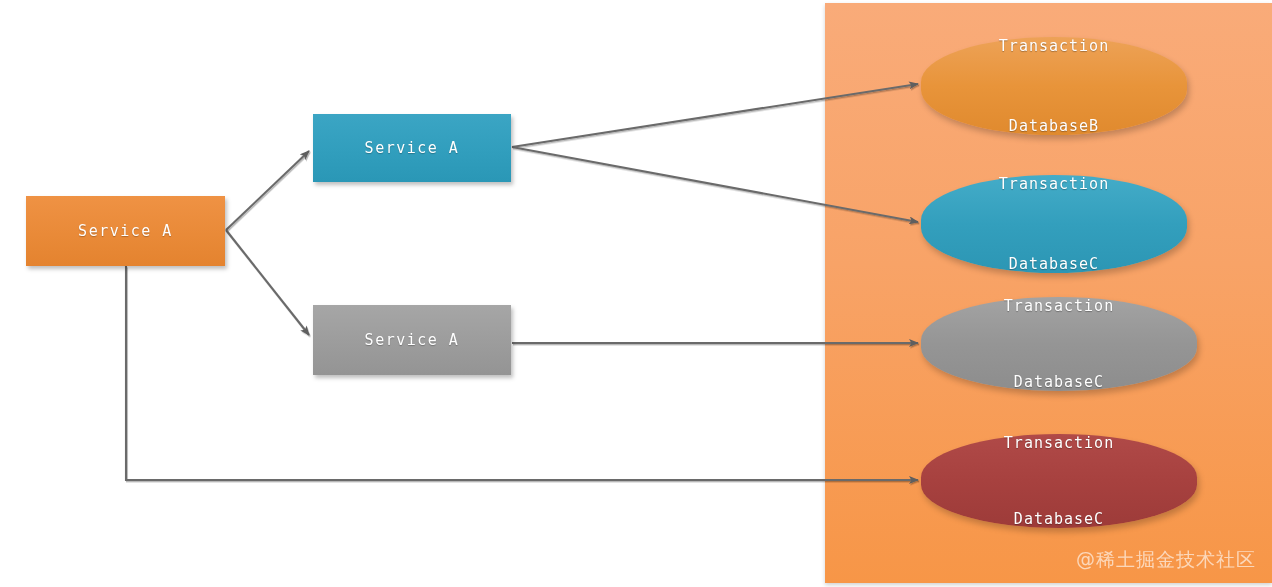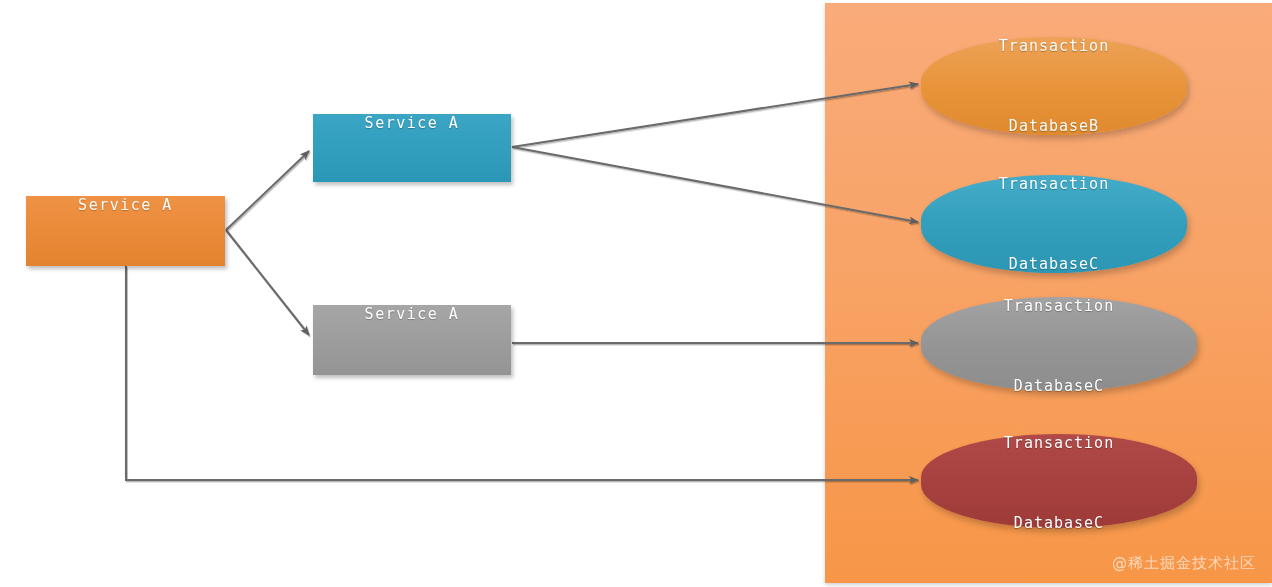--- a/index.html
+++ b/index.html
@@ -31,33 +31,33 @@
     height: 580px;
     background: linear-gradient(180deg, #f9ab79 0%, #f8a367 45%, #f79647 100%);
     box-shadow: 0 2px 4px rgba(0,0,0,0.18);
   }
 
   .watermark {
     position: absolute;
     right: 16px;
     bottom: 10px;
     font-family: "DejaVu Sans", "Liberation Sans", sans-serif;
-    font-size: 15px;
+    font-size: 19px;
     color: #ffffff;
     opacity: 0.62;
     letter-spacing: 1px;
     white-space: nowrap;
   }
 
   
   .node-box {
     position: absolute;
     box-sizing: border-box;
     display: flex;
-    align-items: flex-start;
+    align-items: center;
     justify-content: center;
     color: #ffffff;
     font-size: 15px;
     letter-spacing: 1.5px;
     box-shadow: 2px 3px 4px rgba(0,0,0,0.25);
     text-shadow: 0 1px 1px rgba(0,0,0,0.25);
   }
 
   .box-orange {
     left: 26px;
@@ -83,28 +83,27 @@
     background: linear-gradient(180deg, #a6a6a6 0%, #9c9c9c 55%, #949494 100%);
   }
 
   
   .cyl {
     position: absolute;
     box-sizing: border-box;
     display: flex;
     flex-direction: column;
     align-items: center;
-    justify-content: flex-start;
+    justify-content: space-between;
     color: #ffffff;
     font-size: 15px;
     letter-spacing: 1px;
     border-radius: 50% / 46%;
     box-shadow: 2px 4px 6px rgba(0,0,0,0.22);
     text-shadow: 0 1px 1px rgba(0,0,0,0.3);
-    gap: 44px;
   }
   .cyl .line1 { margin-bottom: 18px; }
 
   .cyl-a {
     left: 921px; top: 37px; width: 266px; height: 98px;
     background: linear-gradient(180deg, #eda257 0%, #e8943a 50%, #e08a2e 100%);
   }
   .cyl-b {
     left: 921px; top: 175px; width: 266px; height: 98px;
     background: linear-gradient(180deg, #44acc8 0%, #339fbd 50%, #2c96b4 100%);

